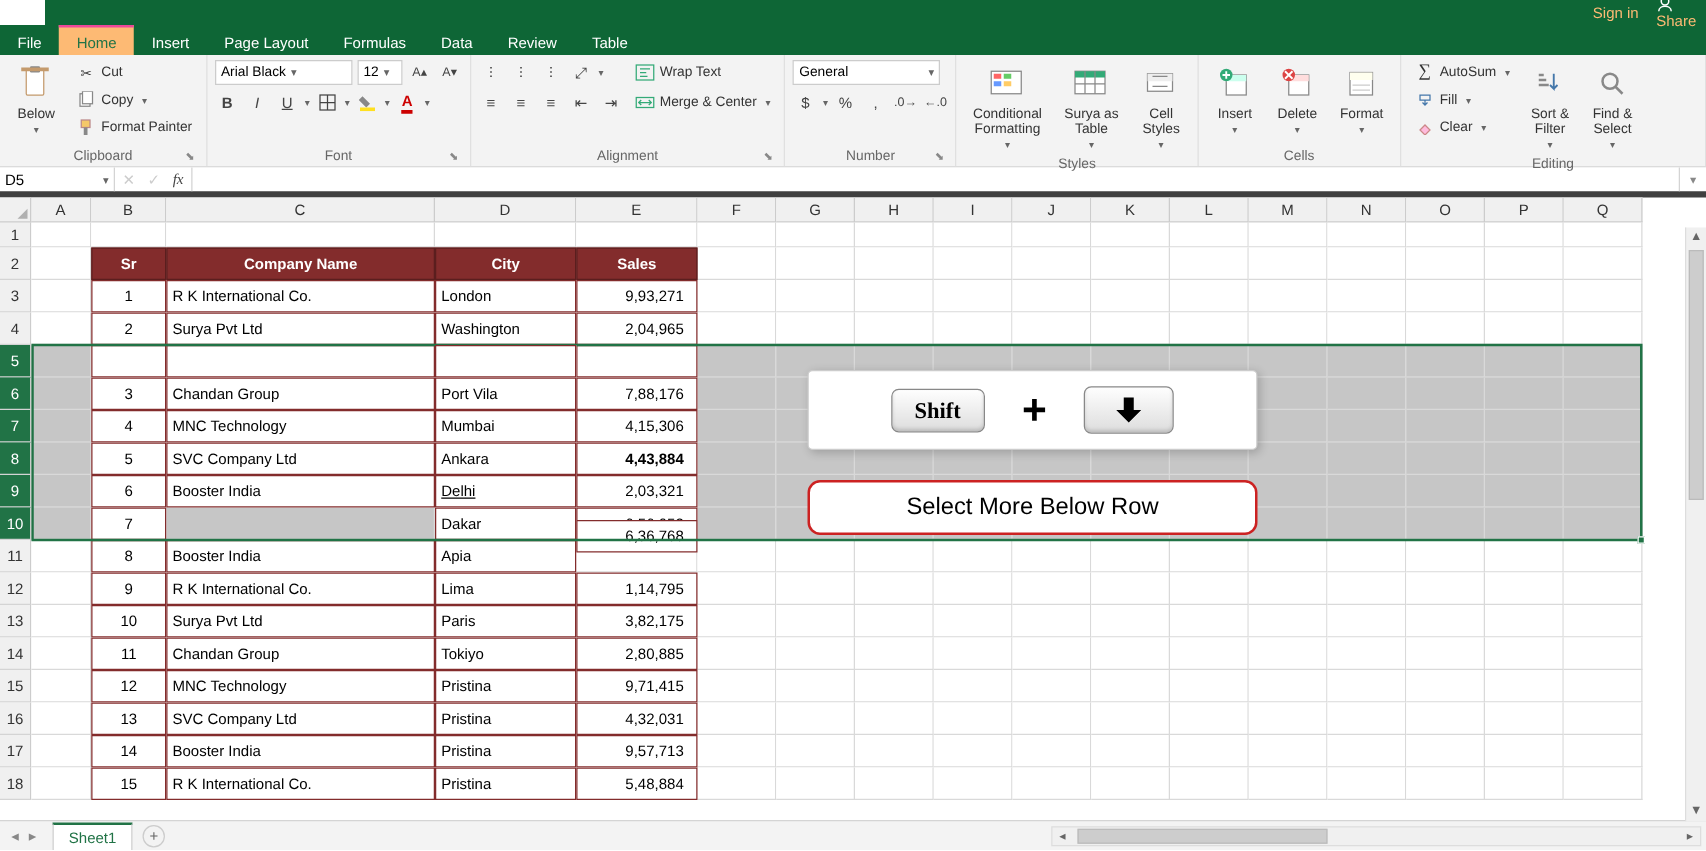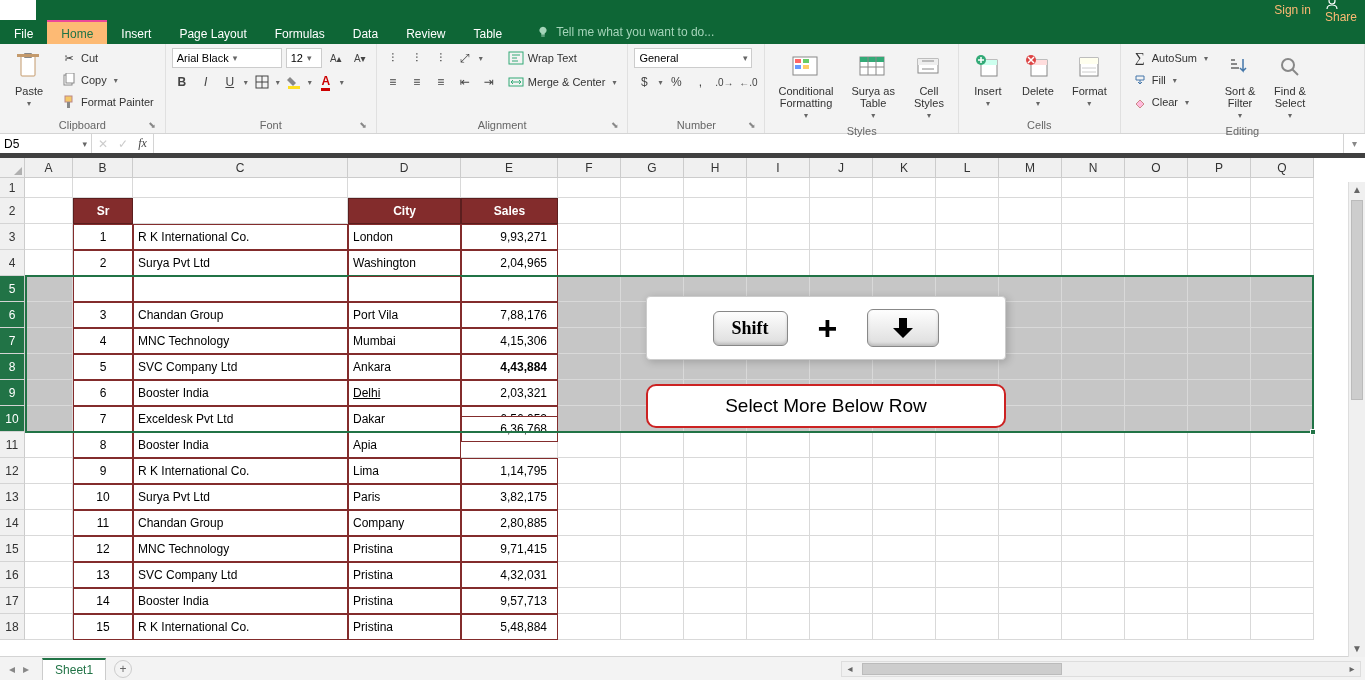--- a/index.html
+++ b/index.html
@@ -109,41 +109,35 @@
 <div class="menutabs">
   <div id="menutabs-holder" style="display: contents;"></div>
   <div class="tab">File</div>
     <div class="tab active">Home</div>
     <div class="tab">Insert</div>
     <div class="tab">Page Layout</div>
     <div class="tab">Formulas</div>
     <div class="tab">Data</div>
     <div class="tab">Review</div>
     <div class="tab">Table</div>
-    <div class="tell">
-    <svg viewBox="0 0 16 16">
-        <path d="M8 2a4 4 0 00-2 7.5V11h4V9.5A4 4 0 008 2zM6 12h4v1H6z" fill="#a4d4b9"></path>
-      </svg>
-    <span>Tell me what you want to do...</span>
-  </div>
 </div>
 
 <div class="ribbon">
 
   <div class="group">
     <div class="group-content">
       <div class="bigbtn">
         <span class="icon">
           <svg width="28" height="30">
               <rect x="6" y="4" width="14" height="20" rx="1" fill="#fff" stroke="#c49a6c"></rect>
               <rect x="9" y="1" width="8" height="5" rx="1" fill="#888"></rect>
               <rect x="2" y="2" width="22" height="3" fill="#c49a6c"></rect>
             </svg>
         </span>
-        <span>Paste</span>
+        <span>Below</span>
         <span style="font-size:8px;color:#666">▾</span>
       </div>
       <div class="col">
         <div class="btn">
           <span class="iconsm">✂</span>
           <span>Cut</span>
         </div>
         <div class="btn">
           <span class="iconsm">
             <svg width="14" height="14">
@@ -775,20 +769,21 @@
         <div class="cell" style="left: 722px; top: 436px; width: 63px; height: 26px;"></div>
         <div class="cell" style="left: 785px; top: 436px; width: 63px; height: 26px;"></div>
         <div class="cell" style="left: 848px; top: 436px; width: 63px; height: 26px;"></div>
         <div class="cell" style="left: 911px; top: 436px; width: 63px; height: 26px;"></div>
         <div class="cell" style="left: 974px; top: 436px; width: 63px; height: 26px;"></div>
         <div class="cell" style="left: 1037px; top: 436px; width: 63px; height: 26px;"></div>
         <div class="cell" style="left: 1100px; top: 436px; width: 63px; height: 26px;"></div>
         <div class="cell" style="left: 1163px; top: 436px; width: 63px; height: 26px;"></div>
         <div class="cell" style="left: 1226px; top: 436px; width: 63px; height: 26px;"></div>
         <div class="cell th" style="left: 48px; top: 20px; width: 60px; height: 26px;">Sr</div>
+        <div class="cell th" style="left: 108px; top: 20px; width: 215px; height: 26px;">Company Name</div>
         <div class="cell th" style="left: 323px; top: 20px; width: 113px; height: 26px;">City</div>
         <div class="cell th" style="left: 436px; top: 20px; width: 97px; height: 26px;">Sales</div>
         <div class="cell td num" style="left: 48px; top: 46px; width: 60px; height: 26px;">1</div>
         <div class="cell td" style="left: 108px; top: 46px; width: 215px; height: 26px;">R K International Co.</div>
         <div class="cell td" style="left: 323px; top: 46px; width: 113px; height: 26px;">London</div>
         <div class="cell td sales" style="left: 436px; top: 46px; width: 97px; height: 26px;">9,93,271</div>
         <div class="cell td num" style="left: 48px; top: 72px; width: 60px; height: 26px;">2</div>
         <div class="cell td" style="left: 108px; top: 72px; width: 215px; height: 26px;">Surya Pvt Ltd</div>
         <div class="cell td" style="left: 323px; top: 72px; width: 113px; height: 26px;">Washington</div>
         <div class="cell td sales" style="left: 436px; top: 72px; width: 97px; height: 26px;">2,04,965</div>
@@ -806,38 +801,37 @@
         <div class="cell td sales" style="left: 436px; top: 150px; width: 97px; height: 26px; text-align: center;">4,15,306</div>
         <div class="cell td num" style="left: 48px; top: 176px; width: 60px; height: 26px;">5</div>
         <div class="cell td" style="left: 108px; top: 176px; width: 215px; height: 26px;">SVC Company Ltd</div>
         <div class="cell td" style="left: 323px; top: 176px; width: 113px; height: 26px;">Ankara</div>
         <div class="cell td sales" style="left: 436px; top: 176px; width: 97px; height: 26px; font-weight: bold;">4,43,884</div>
         <div class="cell td num" style="left: 48px; top: 202px; width: 60px; height: 26px;">6</div>
         <div class="cell td" style="left: 108px; top: 202px; width: 215px; height: 26px;">Booster India</div>
         <div class="cell td" style="left: 323px; top: 202px; width: 113px; height: 26px; text-decoration: underline;">Delhi</div>
         <div class="cell td sales" style="left: 436px; top: 202px; width: 97px; height: 26px;">2,03,321</div>
         <div class="cell td num" style="left: 48px; top: 228px; width: 60px; height: 26px;">7</div>
-        <div class="cell td" style="left: 108px; top: 228px; width: 215px; height: 26px;">Exceldesk Pvt Ltd</div>
         <div class="cell td" style="left: 323px; top: 228px; width: 113px; height: 26px;">Dakar</div>
         <div class="cell td sales" style="left: 436px; top: 228px; width: 97px; height: 26px;">6,56,052</div>
         <div class="cell td num" style="left: 48px; top: 254px; width: 60px; height: 26px;">8</div>
         <div class="cell td" style="left: 108px; top: 254px; width: 215px; height: 26px;">Booster India</div>
         <div class="cell td" style="left: 323px; top: 254px; width: 113px; height: 26px;">Apia</div>
         <div class="cell td sales" style="left: 436px; top: 238px; width: 97px; height: 26px;">6,36,768</div>
         <div class="cell td num" style="left: 48px; top: 280px; width: 60px; height: 26px;">9</div>
         <div class="cell td" style="left: 108px; top: 280px; width: 215px; height: 26px;">R K International Co.</div>
         <div class="cell td" style="left: 323px; top: 280px; width: 113px; height: 26px;">Lima</div>
         <div class="cell td sales" style="left: 436px; top: 280px; width: 97px; height: 26px;">1,14,795</div>
         <div class="cell td num" style="left: 48px; top: 306px; width: 60px; height: 26px;">10</div>
         <div class="cell td" style="left: 108px; top: 306px; width: 215px; height: 26px;">Surya Pvt Ltd</div>
         <div class="cell td" style="left: 323px; top: 306px; width: 113px; height: 26px;">Paris</div>
         <div class="cell td sales" style="left: 436px; top: 306px; width: 97px; height: 26px;">3,82,175</div>
         <div class="cell td num" style="left: 48px; top: 332px; width: 60px; height: 26px;">11</div>
         <div class="cell td" style="left: 108px; top: 332px; width: 215px; height: 26px;">Chandan Group</div>
-        <div class="cell td" style="left: 323px; top: 332px; width: 113px; height: 26px;">Company</div>
+        <div class="cell td" style="left: 323px; top: 332px; width: 113px; height: 26px;">Tokiyo</div>
         <div class="cell td sales" style="left: 436px; top: 332px; width: 97px; height: 26px;">2,80,885</div>
         <div class="cell td num" style="left: 48px; top: 358px; width: 60px; height: 26px;">12</div>
         <div class="cell td" style="left: 108px; top: 358px; width: 215px; height: 26px;">MNC Technology</div>
         <div class="cell td" style="left: 323px; top: 358px; width: 113px; height: 26px;">Pristina</div>
         <div class="cell td sales" style="left: 436px; top: 358px; width: 97px; height: 26px;">9,71,415</div>
         <div class="cell td num" style="left: 48px; top: 384px; width: 60px; height: 26px;">13</div>
         <div class="cell td" style="left: 108px; top: 384px; width: 215px; height: 26px;">SVC Company Ltd</div>
         <div class="cell td" style="left: 323px; top: 384px; width: 113px; height: 26px;">Pristina</div>
         <div class="cell td sales" style="left: 436px; top: 384px; width: 97px; height: 26px;">4,32,031</div>
         <div class="cell td num" style="left: 48px; top: 410px; width: 60px; height: 26px;">14</div>

